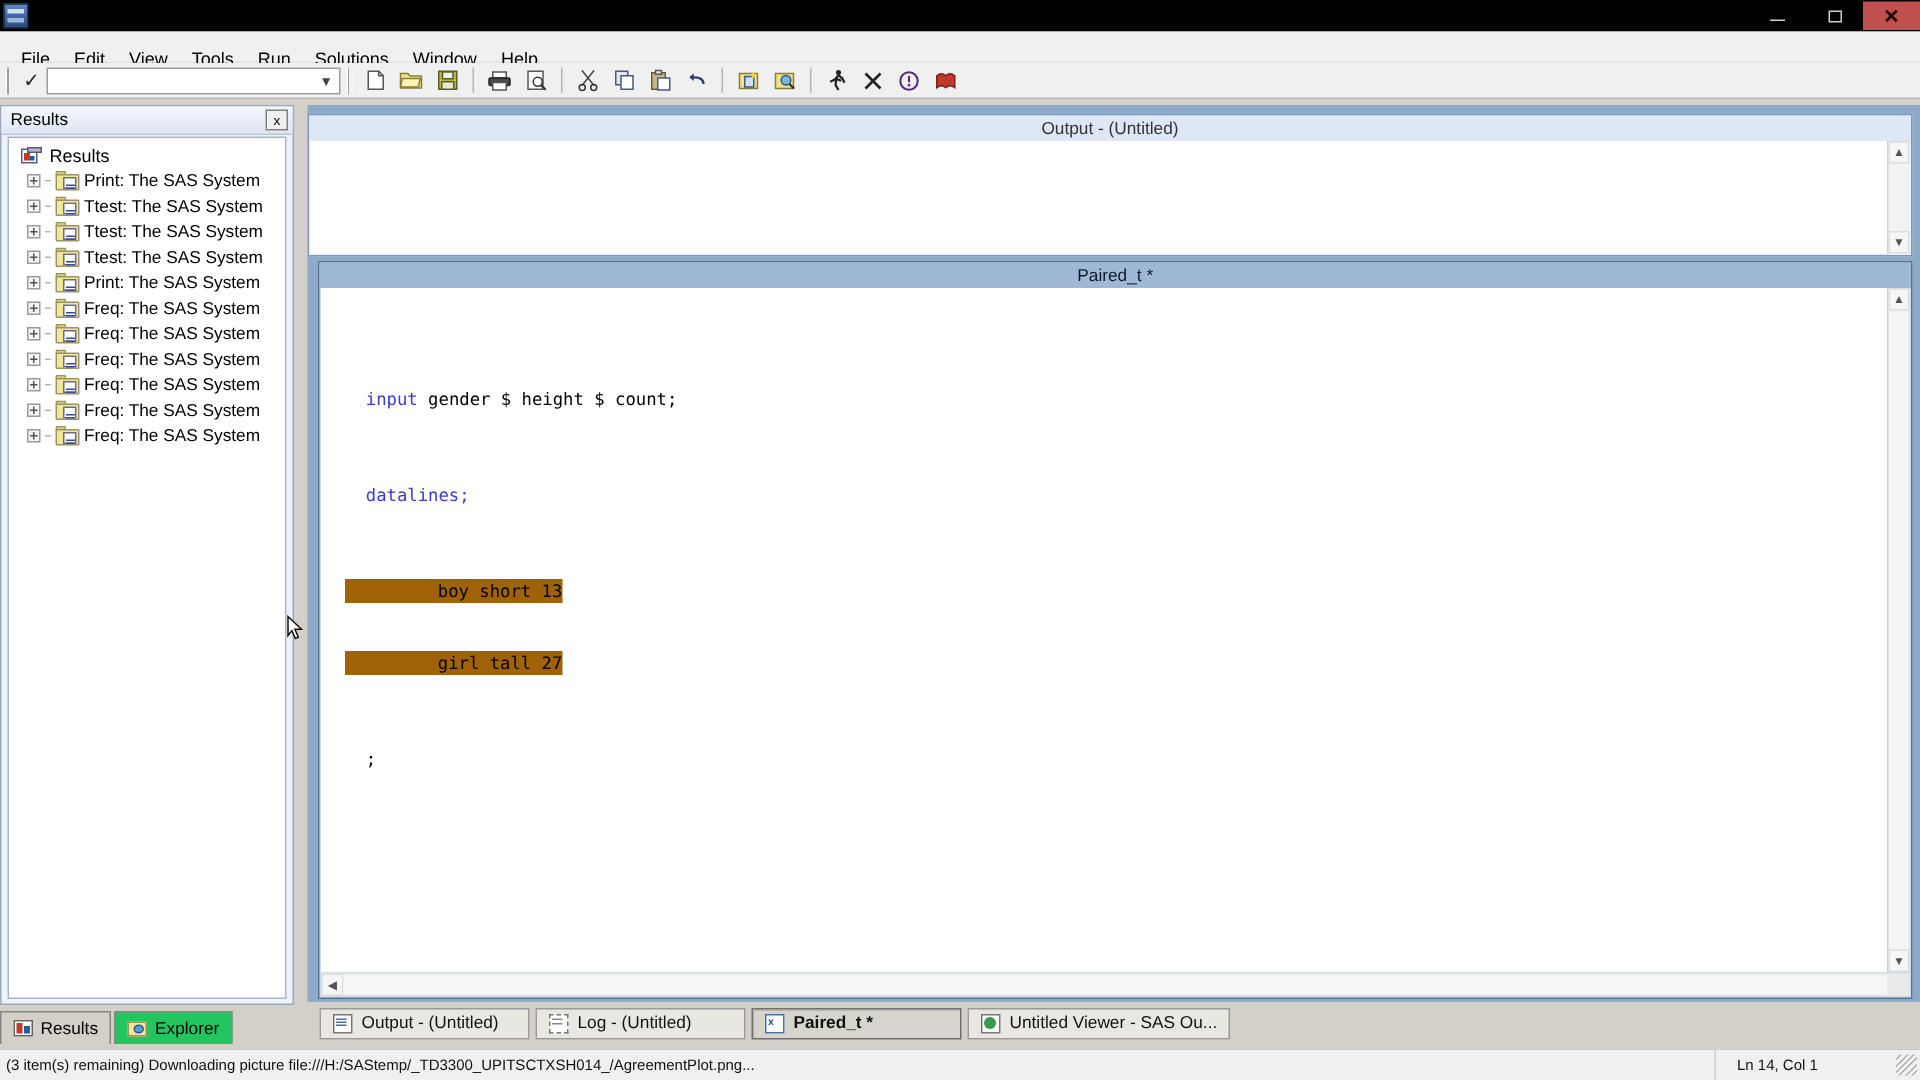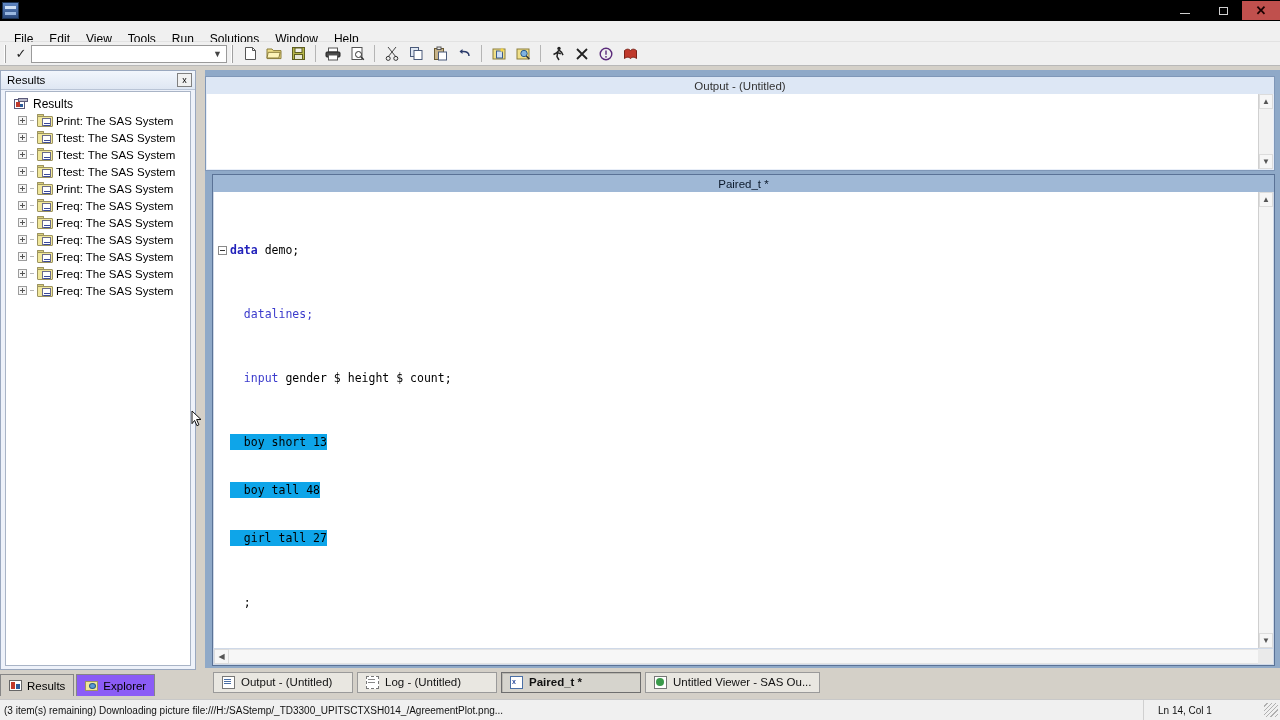--- a/index.html
+++ b/index.html
@@ -122,21 +122,21 @@
   .leftbottom {
     position: absolute; left: 0; top: 672px; width: 204px; height: 26px;
     background: #d4d0c8; display: flex; align-items: flex-start; padding-top: 2px;
   }
   .lb-tab {
     height: 22px; display: flex; align-items: center; gap: 4px; padding: 0 8px;
     font-size: 11.5px; background: #d4d0c8; border: 1px solid #868686;
     border-bottom: none; margin-right: 2px;
   }
   .lb-tab.active { background: #d4d0c8; font-weight: normal; }
-  .lb-tab.inactive { background: #8b5cf6; justify-content: flex-end; }
+  .lb-tab.inactive { background: #22c55e; justify-content: flex-end; }
   .mini-res { width: 14px; height: 12px; position: relative; }
   .mini-res .a { position:absolute; left:0; top:0; width:13px; height:11px; background:#fff; border:1px solid #666; }
   .mini-res .b { position:absolute; left:2px; top:2px; width:4px; height:7px; background:#c0392b; }
   .mini-res .c { position:absolute; left:7px; top:4px; width:4px; height:5px; background:#2a5a9a; }
   .mini-exp { width: 14px; height: 12px; position: relative; }
   .mini-exp .a { position:absolute; left:0; top:1px; width:13px; height:10px; background:#f0e79b; border:1px solid #9c9360; }
   .mini-exp .b { position:absolute; left:4px; top:3px; width:7px; height:6px; background:#5b9bd5; border:1px solid #2a5a8a; border-radius:50%; }
 
   
   .mdi {
@@ -201,21 +201,21 @@
   .cl { height: 16px; display: flex; align-items: center; position: relative; }
   .gutter { width: 16px; flex: 0 0 auto; display: flex; align-items: center; justify-content: center; }
   .minusbox {
     width: 9px; height: 9px; border: 1px solid #8a8a8a; background: #fff; position: relative;
   }
   .minusbox::before { content:""; position:absolute; left:1px; right:1px; top:3px; height:1px; background:#333; }
   .ctext { white-space: pre; }
   .kw { color: #2222bb; font-weight: bold; }
   .kw2 { color: #3b3bcc; }
   .plain { color: #000; }
-  .hl-data { background: #0ea5e9; }
+  .hl-data { background: #a16207; padding-left: 48px; }
 
   
   .wintabs {
     position: absolute; left: 205px; top: 668px; width: 1075px; height: 28px;
     background: #d4d0c8; display: flex; align-items: center; gap: 4px; padding-left: 8px;
   }
   .wt {
     height: 21px; min-width: 140px; display: flex; align-items: center; gap: 6px;
     padding: 0 8px; font-size: 11.5px; background: #e9e7e1;
     border: 1px solid #9a9a9a; color: #111;
@@ -555,42 +555,34 @@
         </div>
       </div>
     </div>
 
     <div class="child-code">
       <div class="child-title active">Paired_t *</div>
 
       <div class="code-area">
         <div class="codelines">
 
+
           <div class="cl">
-            <div class="gutter"><div class="minusbox"></div></div>
-            <div class="ctext"><span class="kw">data</span><span class="plain"> demo;</span></div>
+            <div class="gutter"></div>
+            <div class="ctext"><span class="plain">  </span><span class="kw2">input</span><span class="plain"> gender $ height $ count;</span></div>
           </div>
 
           <div class="cl">
             <div class="gutter"></div>
             <div class="ctext"><span class="plain">  </span><span class="kw2">datalines;</span></div>
           </div>
 
           <div class="cl">
             <div class="gutter"></div>
-            <div class="ctext"><span class="plain">  </span><span class="kw2">input</span><span class="plain"> gender $ height $ count;</span></div>
-          </div>
-
-          <div class="cl">
-            <div class="gutter"></div>
             <div class="ctext hl-data">  boy short 13</div>
-          </div>
-          <div class="cl">
-            <div class="gutter"></div>
-            <div class="ctext hl-data">  boy tall 48</div>
           </div>
           <div class="cl">
             <div class="gutter"></div>
             <div class="ctext hl-data">  girl tall 27</div>
           </div>
 
           <div class="cl">
             <div class="gutter"></div>
             <div class="ctext plain">  ;</div>
           </div>

